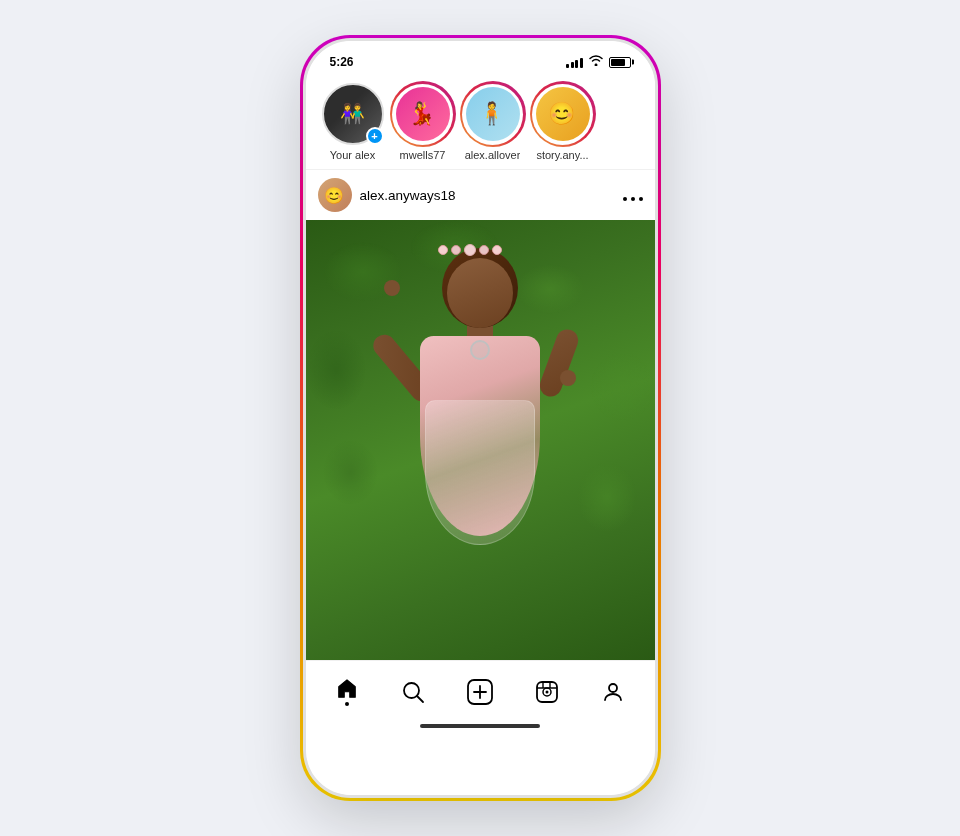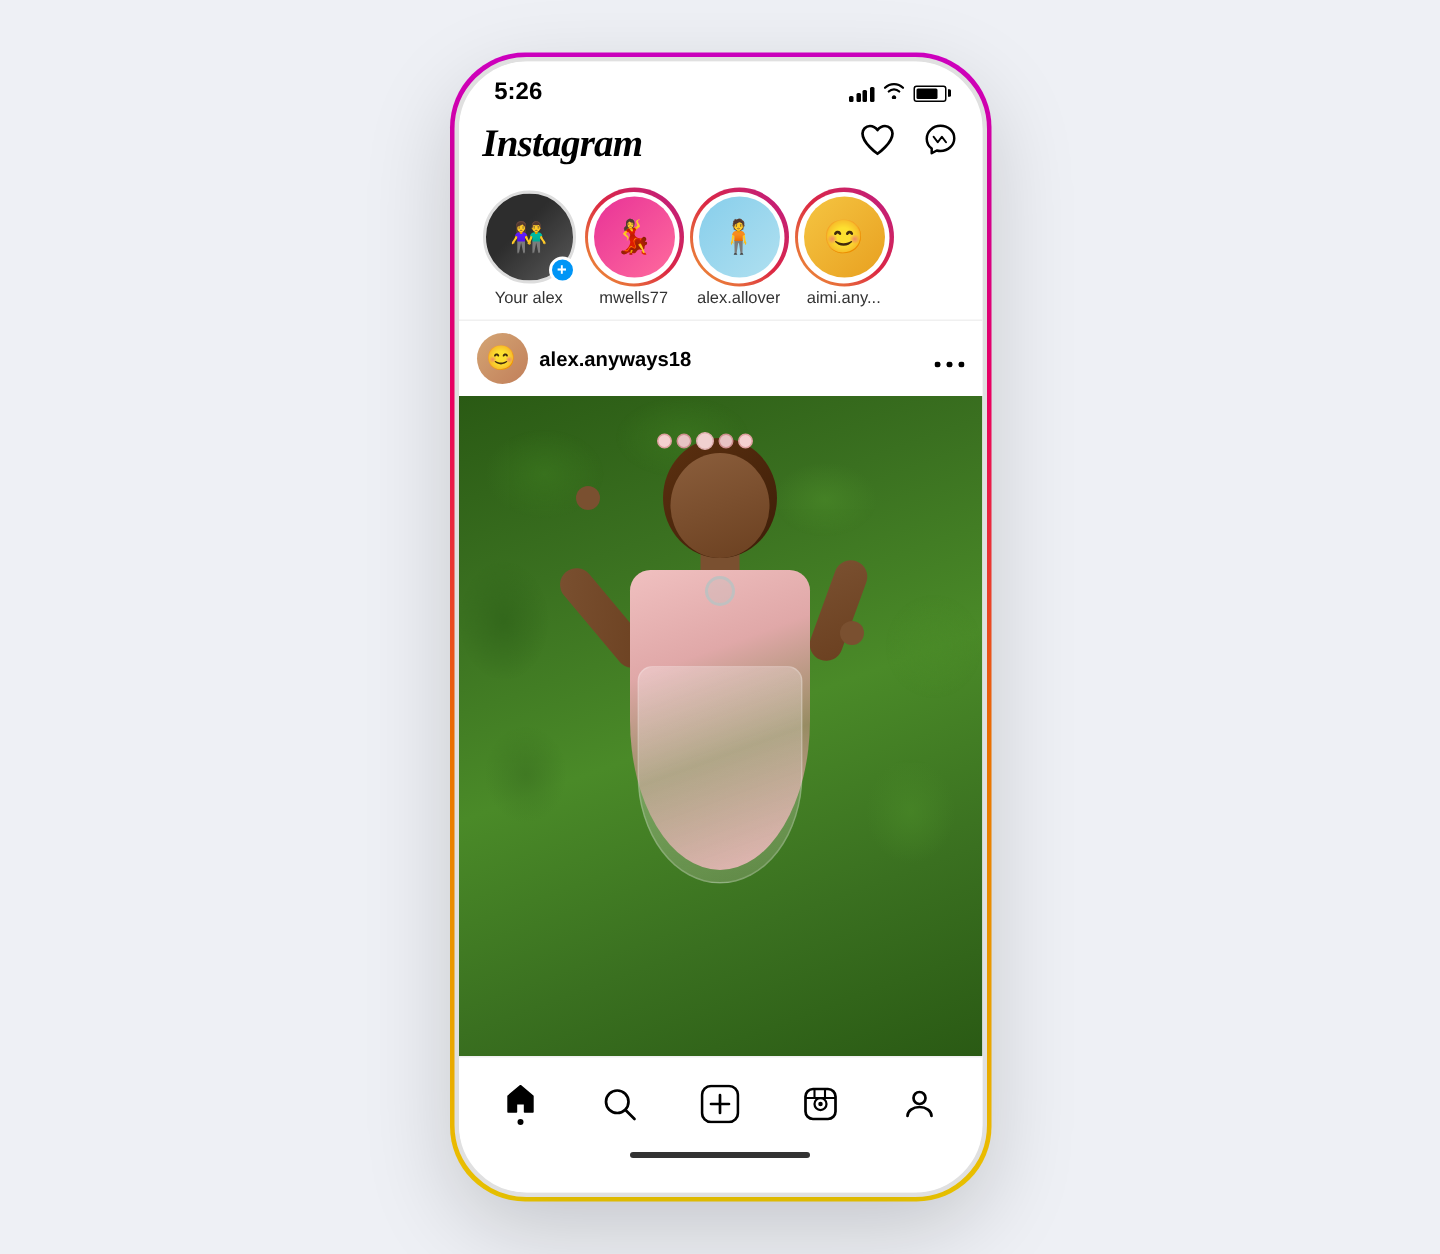--- a/index.html
+++ b/index.html
@@ -52,21 +52,21 @@
     .status-bar {
       display: flex;
       justify-content: space-between;
       align-items: center;
       padding: 12px 24px 6px 24px;
       height: 36px;
       background: #fff;
     }
 
     .status-time {
-      font-size: 16px;
+      font-size: 12px;
       font-weight: 600;
       color: #000;
     }
 
     .status-icons {
       display: flex;
       align-items: center;
       gap: 6px;
     }
 
@@ -242,21 +242,21 @@
       background: linear-gradient(135deg, #d4a574, #c17f5a);
       display: flex;
       align-items: center;
       justify-content: center;
       font-size: 14px;
       overflow: hidden;
     }
 
     .post-username {
       font-size: 13.5px;
-      font-weight: 700;
+      font-weight: 400;
       color: #000;
     }
 
     .post-options {
       font-size: 18px;
       color: #000;
       letter-spacing: 2px;
       cursor: pointer;
     }
 
@@ -349,36 +349,20 @@
               <path d="M3.5 6 C4.5 5 5.7 4.5 7 4.5 C8.3 4.5 9.5 5 10.5 6" stroke="#000" stroke-width="1.5" fill="none" stroke-linecap="round"></path>
               <path d="M1 3.5 C2.5 2 4.6 1 7 1 C9.4 1 11.5 2 13 3.5" stroke="#000" stroke-width="1.5" fill="none" stroke-linecap="round"></path>
             </svg>
           </span>
           <div class="battery-icon">
             <div class="battery-fill"></div>
           </div>
         </div>
       </div>
 
-      <div class="ig-header">
-        <span class="ig-logo">Instagram</span>
-        <div class="ig-header-icons">
-          <span class="ig-icon">
-            <svg width="24" height="22" viewBox="0 0 24 22" fill="none">
-              <path d="M12 20.5C12 20.5 2 13.5 2 7C2 4.2 4.2 2 7 2C9 2 10.8 3.1 12 4.7C13.2 3.1 15 2 17 2C19.8 2 22 4.2 22 7C22 13.5 12 20.5 12 20.5Z" stroke="#000" stroke-width="1.8" stroke-linejoin="round"></path>
-            </svg>
-          </span>
-          <span class="ig-icon">
-            <svg width="24" height="22" viewBox="0 0 24 24" fill="none">
-              <path d="M12 2C6.5 2 2 6.2 2 11.4C2 14.3 3.4 16.9 5.6 18.6V22L9.3 20C10.2 20.3 11.1 20.4 12 20.4C17.5 20.4 22 16.2 22 11C22 5.8 17.5 2 12 2Z" stroke="#000" stroke-width="1.8" stroke-linejoin="round"></path>
-              <path d="M7 10L10 14L13 10L16 14" stroke="#000" stroke-width="1.5" stroke-linecap="round" stroke-linejoin="round"></path>
-            </svg>
-          </span>
-        </div>
-      </div>
 
       <div class="stories-row">
 
         <div class="story-item your-story">
           <div class="story-avatar-wrapper">
             <div class="story-avatar" style="width:62px;height:62px;border-radius:50%;background:linear-gradient(135deg,#2d2d2d 40%,#5a5a5a 100%);border:2px solid #ddd;">
               <span style="font-size:20px;">👫</span>
             </div>
             <div class="add-btn">+</div>
           </div>
@@ -414,21 +398,21 @@
         <div class="story-item story-alex">
           <div class="story-avatar-wrapper">
             <div style="position:absolute;inset:-2px;border-radius:50%;background:linear-gradient(45deg,#f09433,#e6683c,#dc2743,#cc2366,#bc1888);padding:2.5px;box-sizing:border-box;">
               <div style="width:100%;height:100%;border-radius:50%;background:#fff;display:flex;align-items:center;justify-content:center;">
                 <div style="width:54px;height:54px;border-radius:50%;background:linear-gradient(135deg,#f5c542,#e8a020);display:flex;align-items:center;justify-content:center;font-size:20px;overflow:hidden;">
                   <span style="font-size:22px;">😊</span>
                 </div>
               </div>
             </div>
           </div>
-          <span class="story-label">aimi.any...</span>
+          <span class="story-label">story.any...</span>
         </div>
 
       </div>
 
       <div class="post-header">
         <div class="post-user-info">
           <div class="post-avatar">
             <span style="font-size:16px;">😊</span>
           </div>
           <span class="post-username">alex.anyways18</span>

